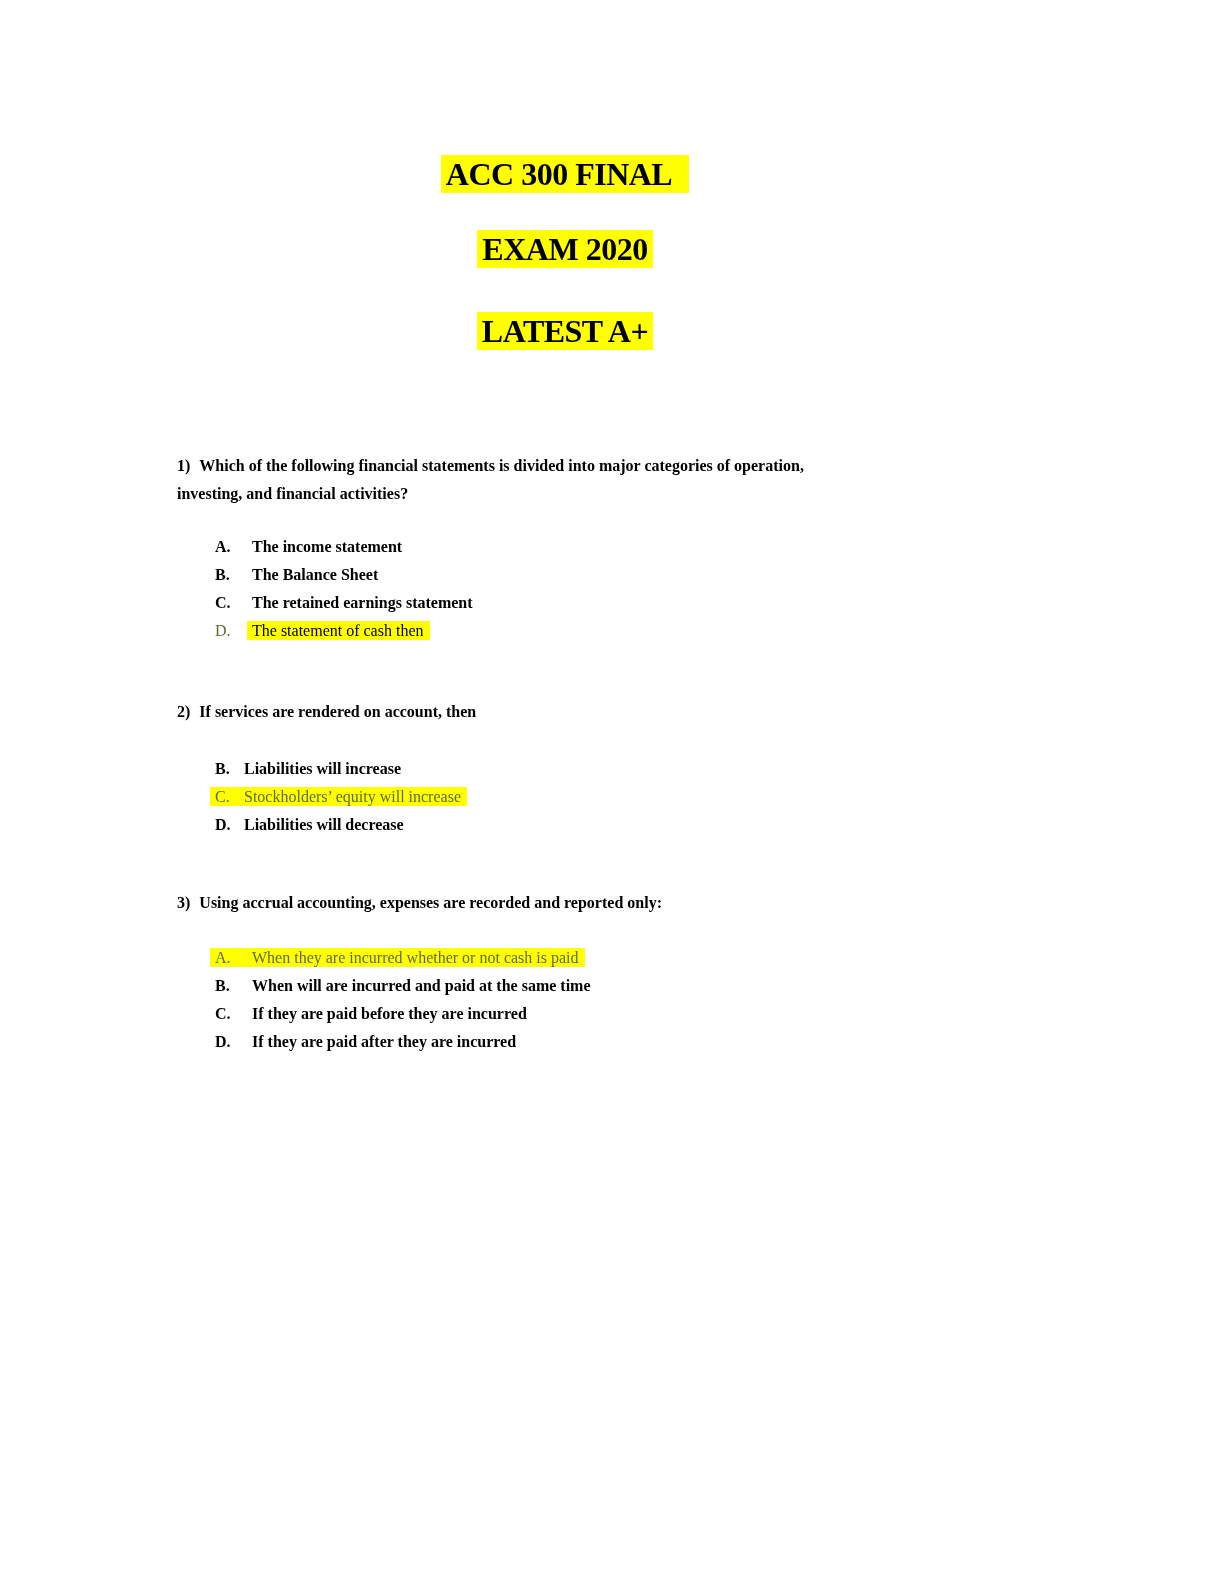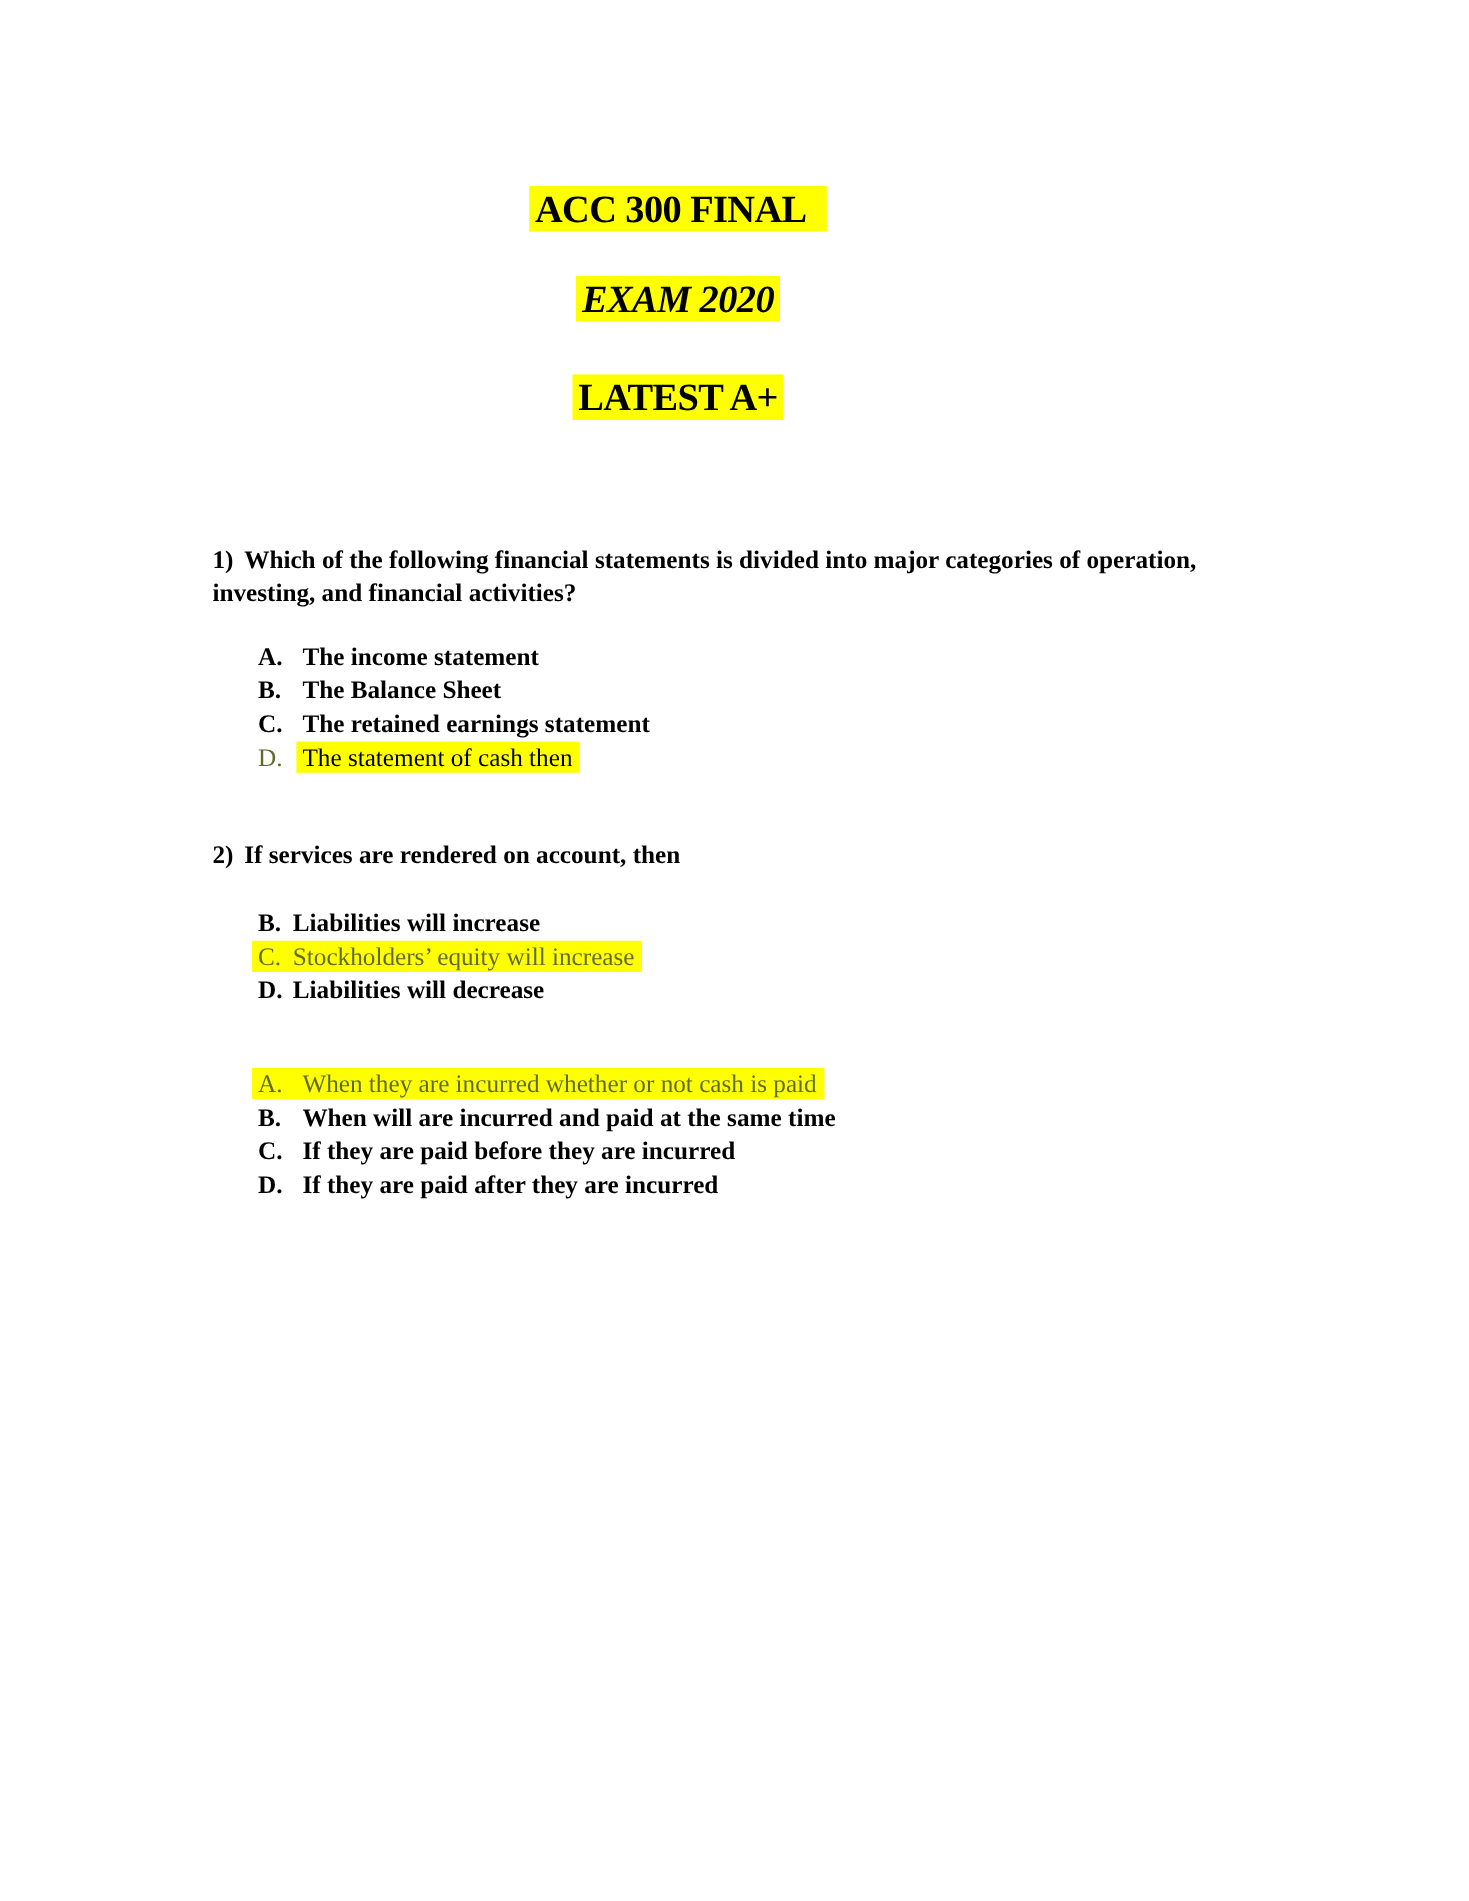--- a/index.html
+++ b/index.html
@@ -25,33 +25,33 @@
     padding-top: 155px;
     margin-right: 94px;   
     text-align: center;
   }
   .title-line {
     font-size: 32px;
     font-weight: bold;
     line-height: 38px;
     letter-spacing: -0.5px;
   }
-  .title-line.t2 { margin-top: 37px; font-style: italic; }
+  .title-line.t2 { margin-top: 37px; }
   .title-line.t3 { margin-top: 44px; }
   mark.hl {
     background: var(--highlight);
     color: inherit;
   }
   .title-line mark.hl { padding: 1px 5px; }
   .title-line.t1 mark.hl { padding-right: 17px; }
   
   .question {
     margin-left: 143px;
     width: 1040px;
-    font-size: 21px;
+    font-size: 16px;
   }
   .q1 { margin-top: 102px; }
   .q2 { margin-top: 53px; }
   .q3 { margin-top: 50px; }
   .q-heading {
     font-weight: bold;
     line-height: 28px;
   }
   .q-num { padding-right: 9px; }
   .q-text { white-space: pre-line; }
@@ -101,20 +101,21 @@
   <section class="question q2">
     <div class="q-heading"><span class="q-num">2)</span><span class="q-text">If services are rendered on account, then</span></div>
     <div class="options">
       <div class="option"><span class="letter">B.</span><span class="opt-text">Liabilities will increase</span></div>
       <div class="option"><mark class="hl"><span class="letter ans">C.</span><span class="ans">Stockholders’ equity will increase</span></mark></div>
       <div class="option"><span class="letter">D.</span><span class="opt-text">Liabilities will decrease</span></div>
     </div>
   </section>
 
   <section class="question q3">
+    <div class="q-heading"><span class="q-num">3)</span><span class="q-text">Using accrual accounting, expenses are recorded and reported only:</span></div>
     <div class="options">
       <div class="option"><mark class="hl"><span class="letter ans">A.</span><span class="ans">When they are incurred whether or not cash is paid</span></mark></div>
       <div class="option"><span class="letter">B.</span><span class="opt-text">When will are incurred and paid at the same time</span></div>
       <div class="option"><span class="letter">C.</span><span class="opt-text">If they are paid before they are incurred</span></div>
       <div class="option"><span class="letter">D.</span><span class="opt-text">If they are paid after they are incurred</span></div>
     </div>
   </section>
 
 </div>
 

